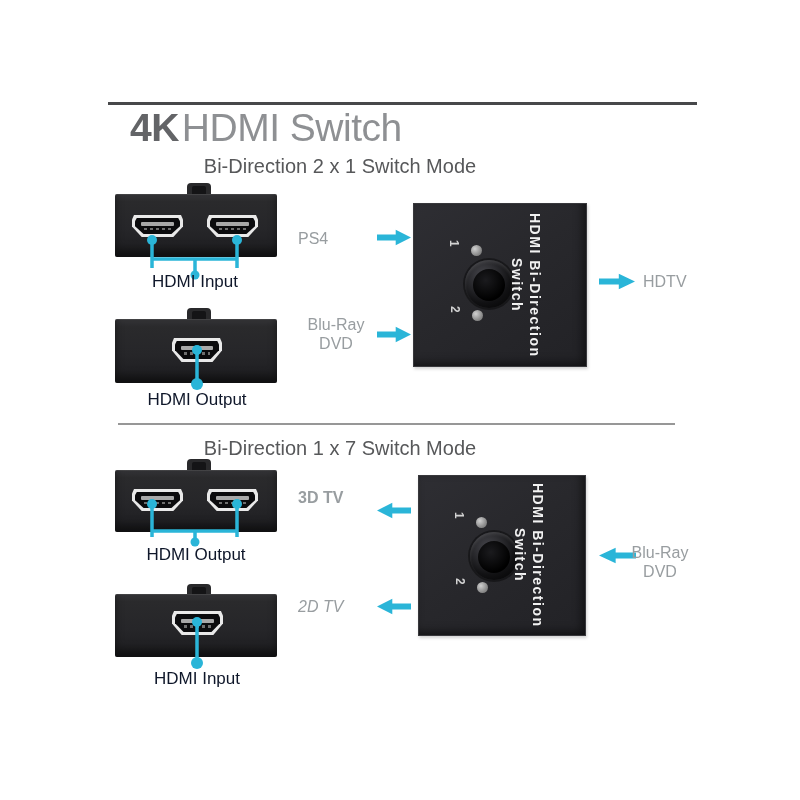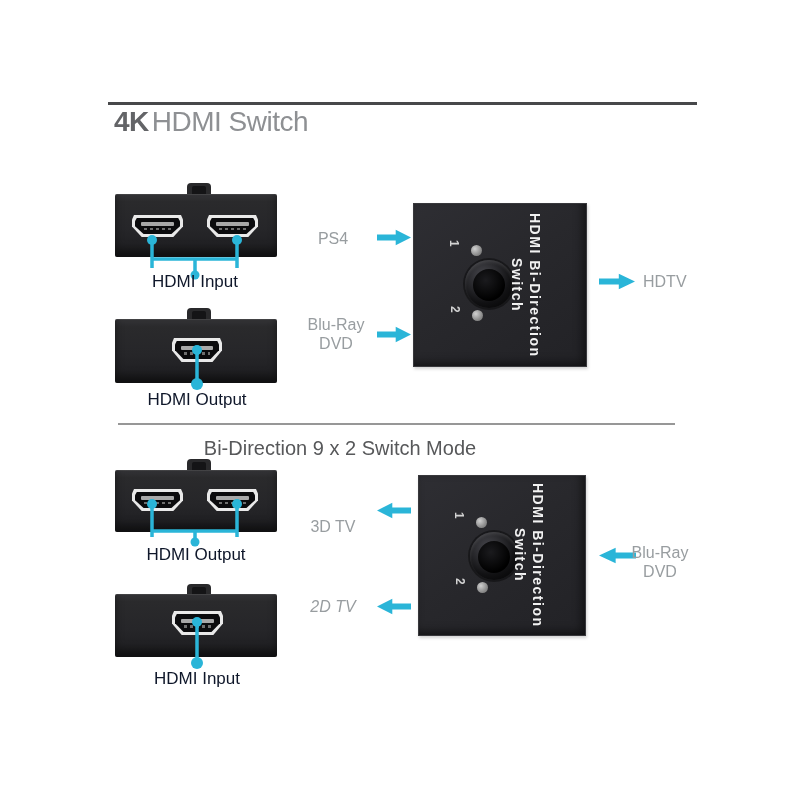--- a/index.html
+++ b/index.html
@@ -6,21 +6,21 @@
   html,body{margin:0;padding:0;background:#ffffff;}
   .canvas{position:relative;width:800px;height:800px;background:#fff;overflow:hidden;
           font-family:"Liberation Sans",sans-serif;}
   .abs{position:absolute;}
 
   
   .rule-top{left:108px;top:102px;width:589px;height:3px;background:#47484a;}
   .rule-mid{left:118px;top:423px;width:557px;height:2px;background:#979797;}
 
   
-  .title{left:114px;top:106px;font-size:28px;letter-spacing:-0.5px;white-space:nowrap;}
+  .title{left:130px;top:106px;font-size:39px;letter-spacing:-0.5px;white-space:nowrap;}
   .title .b{font-weight:bold;color:#636467;}
   .title .r{font-weight:400;color:#8e9093;margin-left:3px;}
   .heading{left:108px;width:464px;text-align:center;font-size:20px;color:#57585a;}
   .heading.s1{top:155px;}
   .heading.s2{top:437px;}
 
   
   .tab{width:24px;height:11px;background:#29292b;border-radius:4px 4px 0 0;}
   .tab:after{content:"";position:absolute;left:5px;top:3px;width:14px;height:8px;background:#141416;border-radius:2px 2px 0 0;}
   .dbody{background:linear-gradient(180deg,#343437 0%,#2a2a2c 12%,#262629 55%,#212124 78%,#1c1c1e 100%);
@@ -50,34 +50,35 @@
   .sw-btn:after{content:"";position:absolute;left:8px;top:9px;width:32px;height:32px;border-radius:50%;
           background:radial-gradient(circle at 40% 35%,#1b1b1e,#000 70%);}
   .sw-brand{top:0;height:100%;writing-mode:vertical-rl;text-align:center;font-weight:bold;
             color:#f2f2f2;letter-spacing:1.5px;white-space:nowrap;font-size:14px;}
 
   
   .arrow{background:var(--accent);}
   .arrow.right{clip-path:polygon(0 33%,55% 33%,55% 5%,100% 50%,55% 95%,55% 67%,0 67%);}
   .arrow.left{clip-path:polygon(100% 33%,45% 33%,45% 5%,0 50%,45% 95%,45% 67%,100% 67%);}
   .side-label{font-size:16px;color:#989da0;line-height:19px;white-space:nowrap;}
-  .ra{text-align:center;}
+  .ra{text-align:left;}
   .ca{text-align:center;}
 </style>
 </head>
 <body>
 
 <div class="canvas">
 
   <div class="abs rule-top"></div>
 
   <div class="abs title">
     <span class="b">4K</span><span class="r">HDMI Switch</span>
   </div>
 
+  <div class="abs heading s1">Bi-Direction 2 x 1 Switch Mode</div>
 
   <div class="abs tab" style="left:187px;top:183px;"></div>
   <div class="abs dbody" style="left:115px;top:194px;width:162px;height:63px;">
     <div class="abs port" style="left:17px;top:21px;width:51px;height:22px;">
       <div class="inner"></div>
         <div class="tongue"></div>
         <div class="pins"></div>
     </div>
     <div class="abs port" style="left:92px;top:21px;width:51px;height:22px;">
       <div class="inner"></div>
@@ -129,21 +130,21 @@
     <div class="abs sw-brand" style="left:96px;">Switch</div>
   </div>
 
   <div class="abs arrow right" style="left:599px;top:273px;width:36px;height:17px;"></div>
   <div class="abs side-label" style="left:643px;top:272px;">
     <div>HDTV</div>
   </div>
 
   <div class="abs rule-mid"></div>
 
-  <div class="abs heading s2">Bi-Direction 9 x 2 Switch Mode</div>
+  <div class="abs heading s2">Bi-Direction 1 x 7 Switch Mode</div>
 
   <div class="abs tab" style="left:187px;top:459px;"></div>
   <div class="abs dbody" style="left:115px;top:470px;width:162px;height:62px;">
     <div class="abs port" style="left:17px;top:19px;width:51px;height:22px;">
       <div class="inner"></div>
         <div class="tongue"></div>
         <div class="pins"></div>
     </div>
     <div class="abs port" style="left:92px;top:19px;width:51px;height:22px;">
       <div class="inner"></div>
@@ -167,21 +168,21 @@
         <div class="pins"></div>
     </div>
   </div>
   <svg class="abs conn" style="left:185px;top:612px;" width="24" height="58" viewBox="0 0 24 58">
     <path class="stroke" d="M12 10 V51"></path>
     <circle class="dot" cx="12" cy="10" r="5"></circle>
       <circle class="dot" cx="12" cy="51" r="6"></circle>
   </svg>
   <div class="abs dev-label" style="left:117px;top:669px;width:160px;">HDMI Input</div>
 
-  <div class="abs side-label ra" style="left:298px;top:517px;width:70px;">
+  <div class="abs side-label ra" style="left:298px;top:488px;width:70px;font-weight:bold;">
     <div>3D TV</div>
   </div>
   <div class="abs arrow left" style="left:377px;top:502px;width:34px;height:17px;"></div>
 
   <div class="abs side-label ra" style="left:298px;top:597px;width:70px;font-style:italic;">
     <div>2D TV</div>
   </div>
   <div class="abs arrow left" style="left:377px;top:598px;width:34px;height:17px;"></div>
 
   <div class="abs switch" style="left:418px;top:475px;width:168px;height:161px;">

